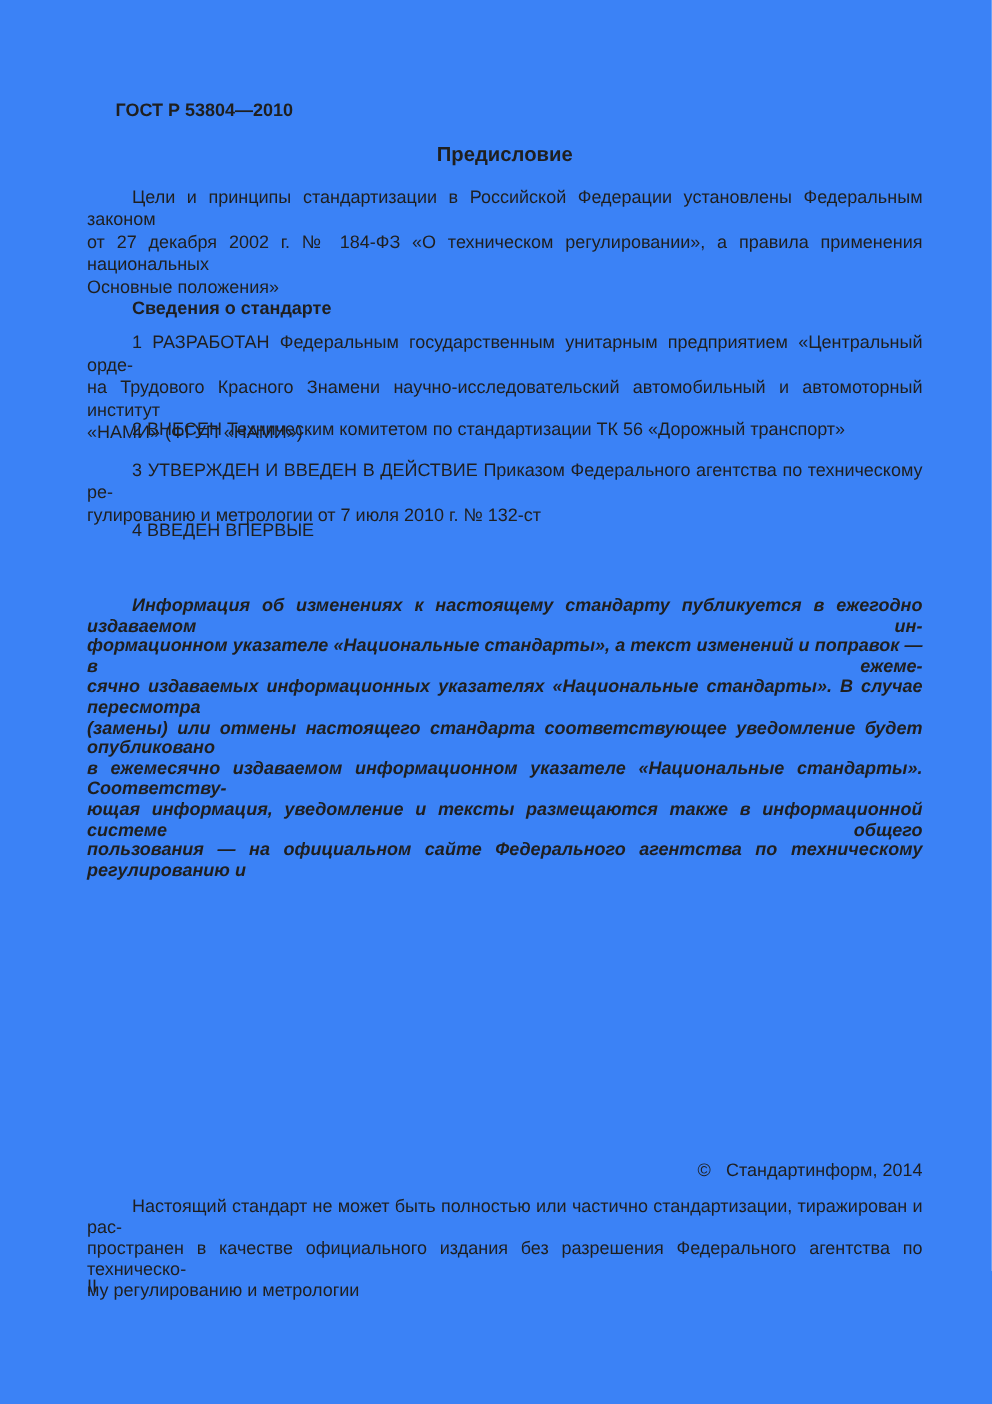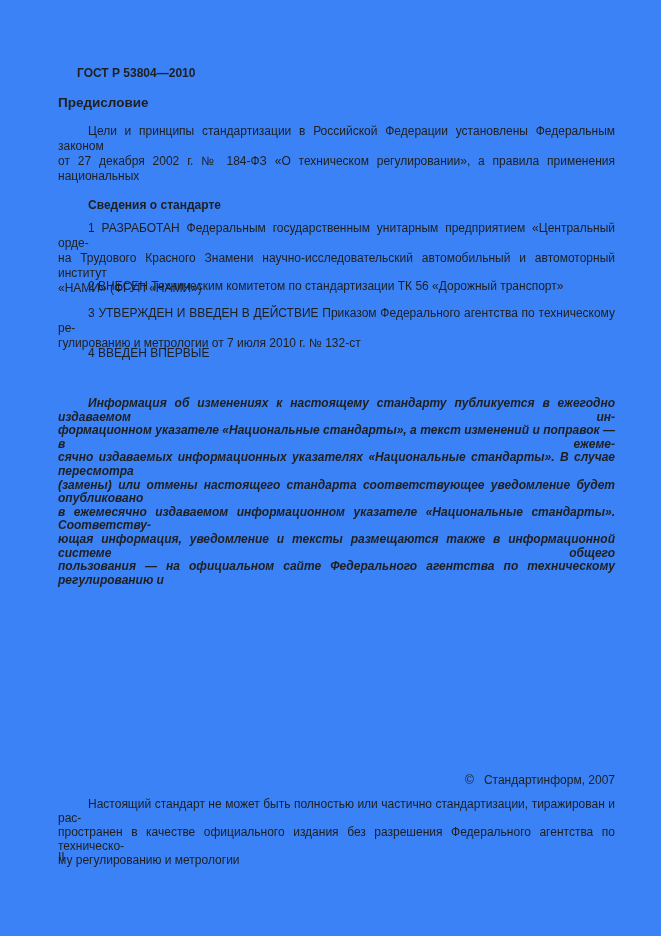--- a/index.html
+++ b/index.html
@@ -37,21 +37,21 @@
   }
   .footer-para { font-size: 12px; line-height: 14px; }
 
   #doc-header {
     left: 77px; top: 66px; width: 540px;
     font-size: 12px; font-weight: bold;
   }
   #doc-title {
     top: 95px;
     font-size: 13.5px; font-weight: bold;
-    text-align: left;
+    text-align: center;
   }
   #intro { top: 124px; }
   #info-heading {
     top: 198px;
     font-size: 12px; font-weight: bold;
     text-indent: 30px;
   }
   #item-1 { top: 221px; }
   #item-2 { top: 279px; }
   #item-3 { top: 306px; }
@@ -74,20 +74,21 @@
 
 <div class="page">
 
   <div id="doc-header" class="block">ГОСТ Р 53804—2010</div>
 
   <div id="doc-title" class="block">Предисловие</div>
 
   <div id="intro" class="block para">
       <div class="line">Цели и принципы стандартизации в Российской Федерации установлены Федеральным законом</div>
       <div class="line">от 27 декабря 2002 г. № 184-ФЗ «О техническом регулировании», а правила применения национальных</div>
+      <div class="line">Основные положения»</div>
     </div>
 
   <div id="info-heading" class="block">Сведения о стандарте</div>
 
   <div id="item-1" class="block para">
       <div class="line">1 РАЗРАБОТАН Федеральным государственным унитарным предприятием «Центральный орде-</div>
       <div class="line">на Трудового Красного Знамени научно-исследовательский автомобильный и автомоторный институт</div>
       <div class="line">«НАМИ» (ФГУП «НАМИ»)</div>
     </div>
 
@@ -107,21 +108,21 @@
   <div id="availability-note" class="block note">
       <div class="line">Информация об изменениях к настоящему стандарту публикуется в ежегодно издаваемом ин-</div>
       <div class="line">формационном указателе «Национальные стандарты», а текст изменений и поправок — в ежеме-</div>
       <div class="line">сячно издаваемых информационных указателях «Национальные стандарты». В случае пересмотра</div>
       <div class="line">(замены) или отмены настоящего стандарта соответствующее уведомление будет опубликовано</div>
       <div class="line">в ежемесячно издаваемом информационном указателе «Национальные стандарты». Соответству-</div>
       <div class="line">ющая информация, уведомление и тексты размещаются также в информационной системе общего</div>
       <div class="line">пользования — на официальном сайте Федерального агентства по техническому регулированию и</div>
     </div>
 
-  <div id="copyright" class="block">©   Стандартинформ, 2007</div>
+  <div id="copyright" class="block">©   Стандартинформ, 2014</div>
 
   <div id="reproduction-notice" class="block para footer-para">
       <div class="line">Настоящий стандарт не может быть полностью или частично стандартизации, тиражирован и рас-</div>
       <div class="line">пространен в качестве официального издания без разрешения Федерального агентства по техническо-</div>
       <div class="line">му регулированию и метрологии</div>
     </div>
 
   <div id="page-number" class="block">II</div>
 
 </div>

